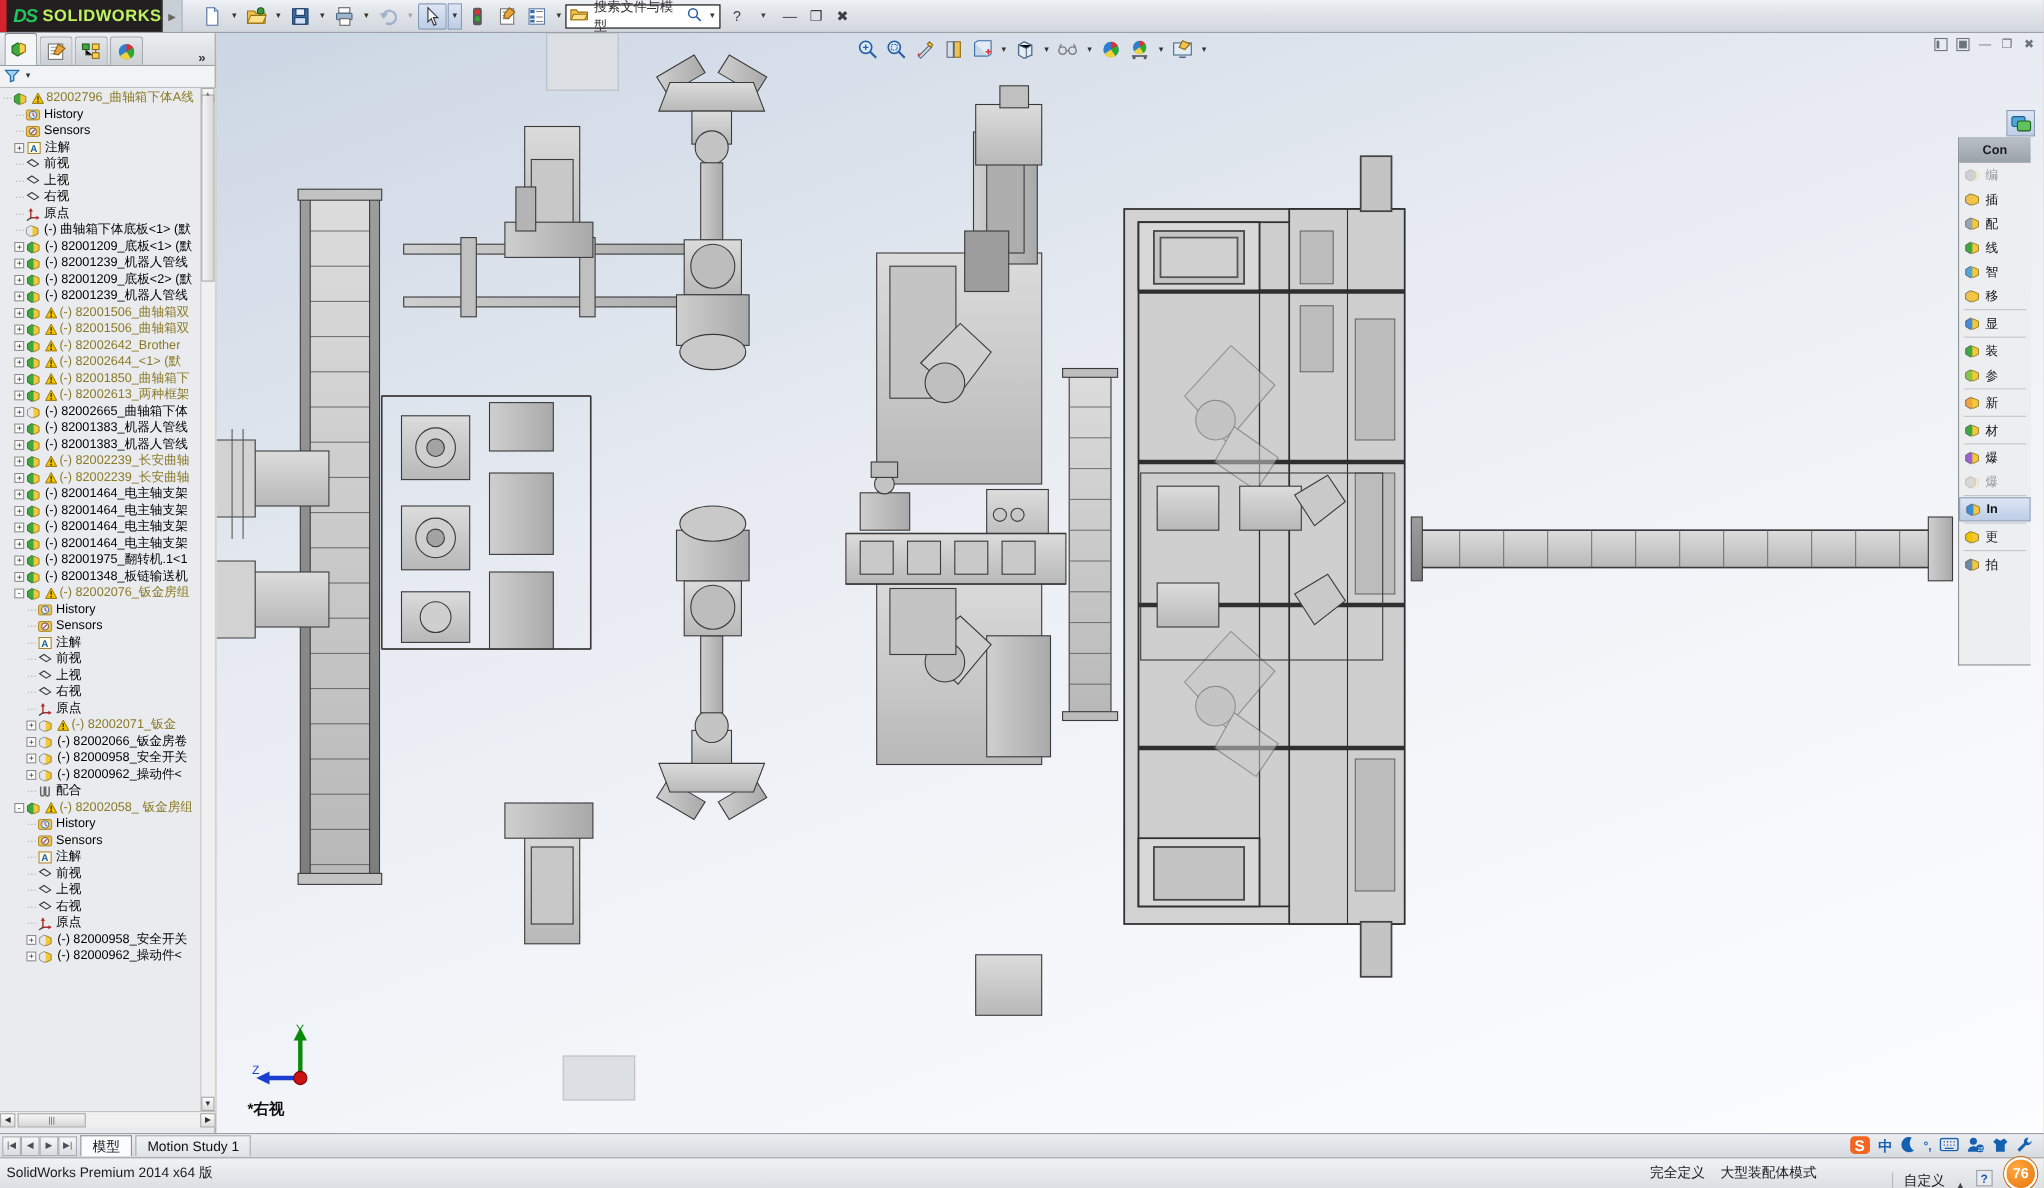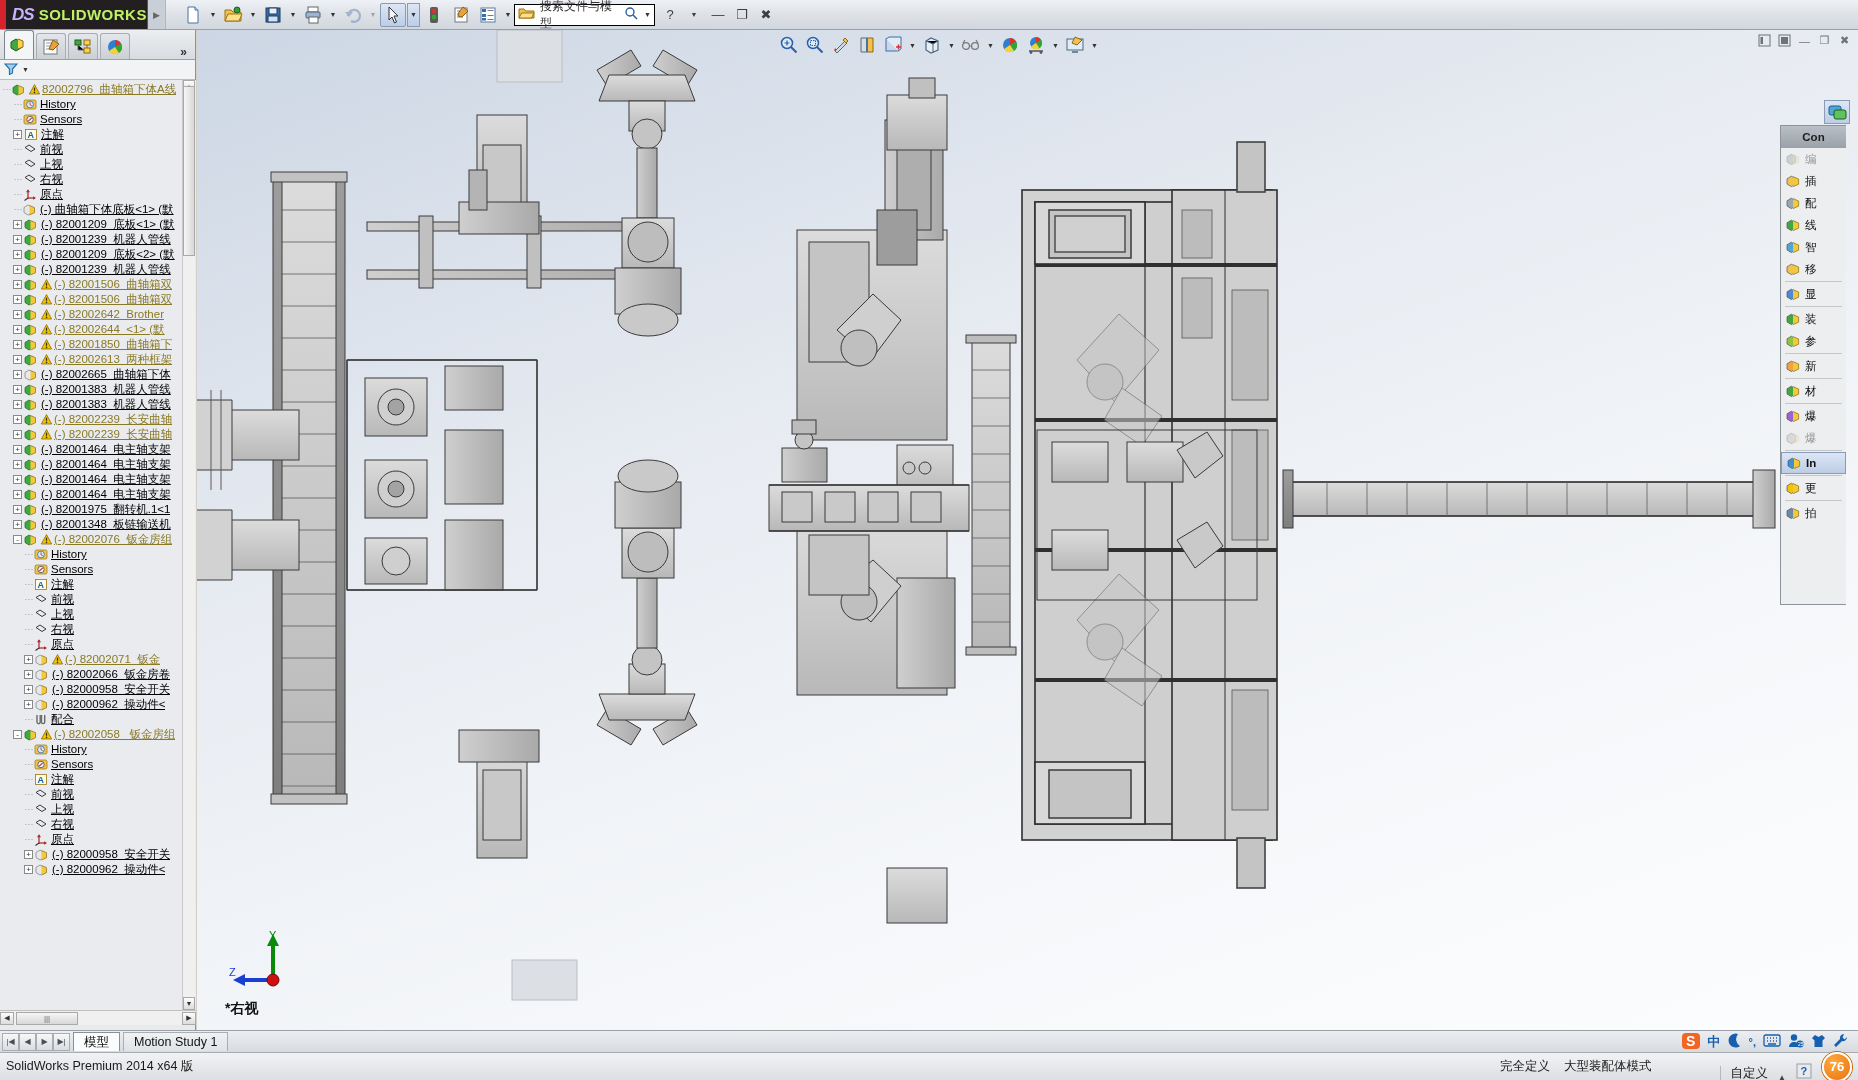--- a/index.html
+++ b/index.html
@@ -23,21 +23,21 @@
     width: 148px; height: 29px;
     background: #231f20;
     display: flex; align-items: center;
     border-right: 1px solid #555;
     position: relative;
   }
   .sw-logo::before {
     content: ""; position:absolute; left:0; top:0; width:6px; height:29px; background:#d4232c;
   }
   .sw-logo .mark {
-    color: #c4b5fd; font-style: italic; font-weight: bold; font-size: 17px;
+    color: #22c55e; font-style: italic; font-weight: bold; font-size: 17px;
     margin-left: 12px; letter-spacing: -1px;
   }
   .sw-logo .word {
     color: #bef264; font-weight: bold; font-size: 15px; letter-spacing: 0.5px; margin-left: 5px;
   }
   .tb-expand {
     width: 18px; height: 29px; display:flex;align-items:center;justify-content:center;
     color:#666; font-size:9px; background:#c9cfd6; border-right:1px solid #b0b6bd;
   }
   .tb-tools { display:flex; align-items:center; height:29px; padding-left:14px; gap:1px; }
@@ -90,21 +90,21 @@
     height:15px;display:flex;align-items:center;white-space:nowrap;font-size:11.5px;color:#000;
     line-height:15px;
   }
   .expander{
     width:9px;height:9px;border:1px solid #8a8a8a;background:#fff;color:#333;
     font-size:8px;line-height:7px;text-align:center;flex:0 0 9px;margin-right:2px;font-family:"Liberation Sans",sans-serif;
   }
   .dots{width:10px;flex:0 0 10px;color:#9a9a9a;font-size:9px;text-align:center;overflow:hidden;}
   .ticon{width:14px;height:13px;flex:0 0 14px;margin-right:3px;position:relative;}
   .warn{width:11px;height:11px;flex:0 0 11px;margin-right:2px;}
-  .tlabel{overflow:hidden;text-overflow:clip;text-decoration:underline;}
+  .tlabel{overflow:hidden;text-overflow:clip;}
   .tlabel.sup{color:#8a7a26;}
 
   .vscroll{
     position:absolute;right:0;top:50px;width:13px;height:930px;background:#f0f0f0;border-left:1px solid #c8c8c8;
   }
   .vthumb{position:absolute;left:0;top:6px;width:12px;height:170px;background:linear-gradient(90deg,#f6f6f6,#d8d8d8);border:1px solid #a9a9a9;}
   .vup,.vdn{position:absolute;left:0;width:12px;height:13px;background:linear-gradient(180deg,#fdfdfd,#dcdcdc);border:1px solid #a9a9a9;display:flex;align-items:center;justify-content:center;font-size:7px;color:#333;}
   .vup{top:0;}
   .vdn{bottom:0;}
 

